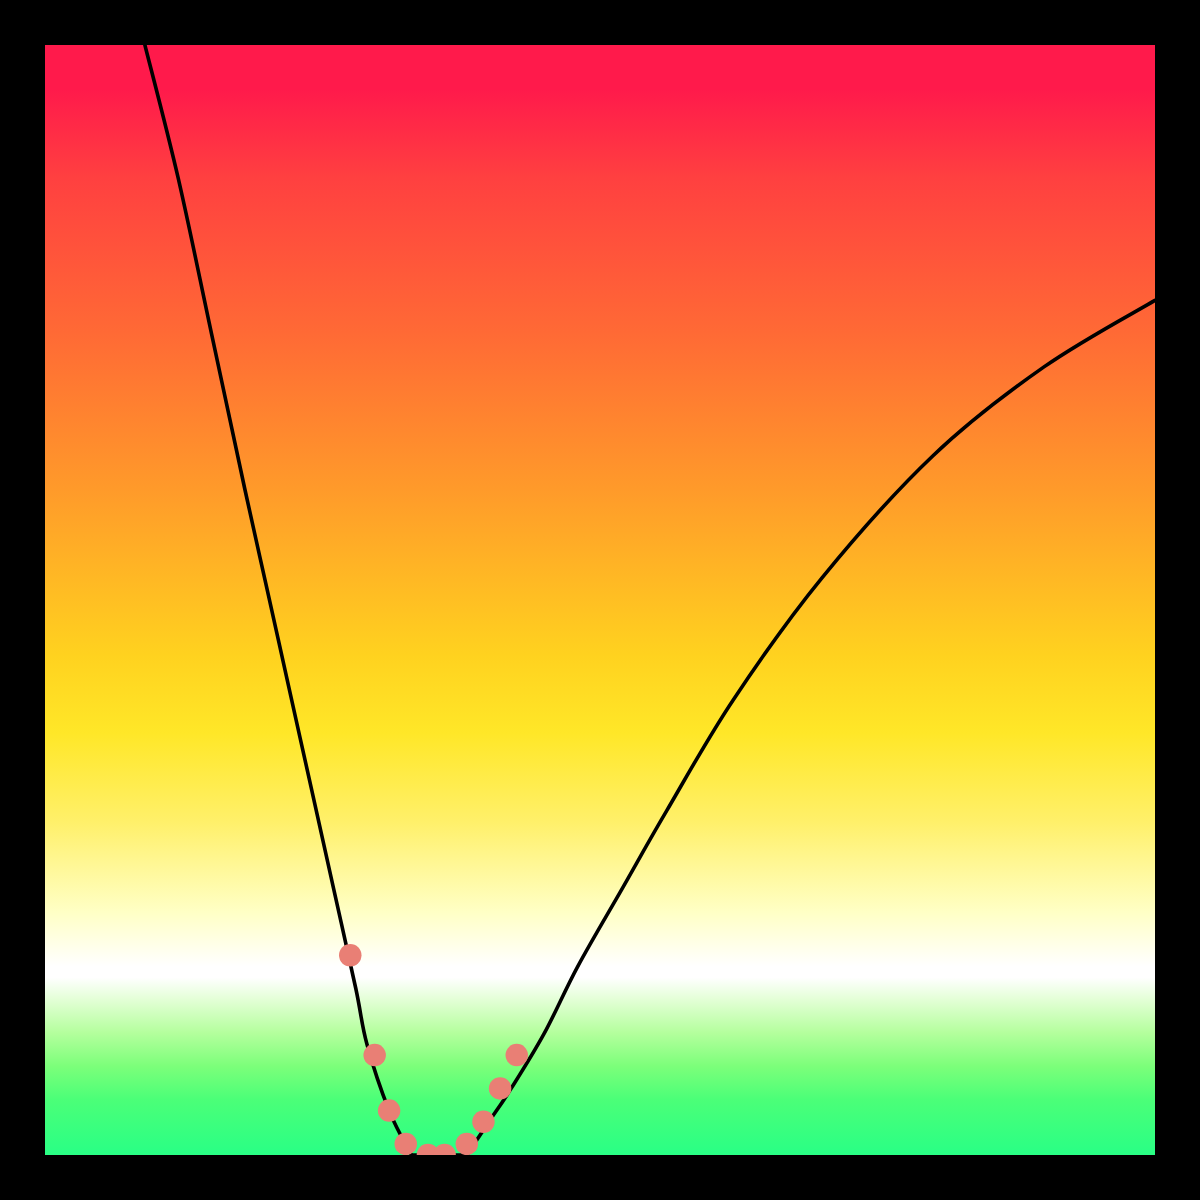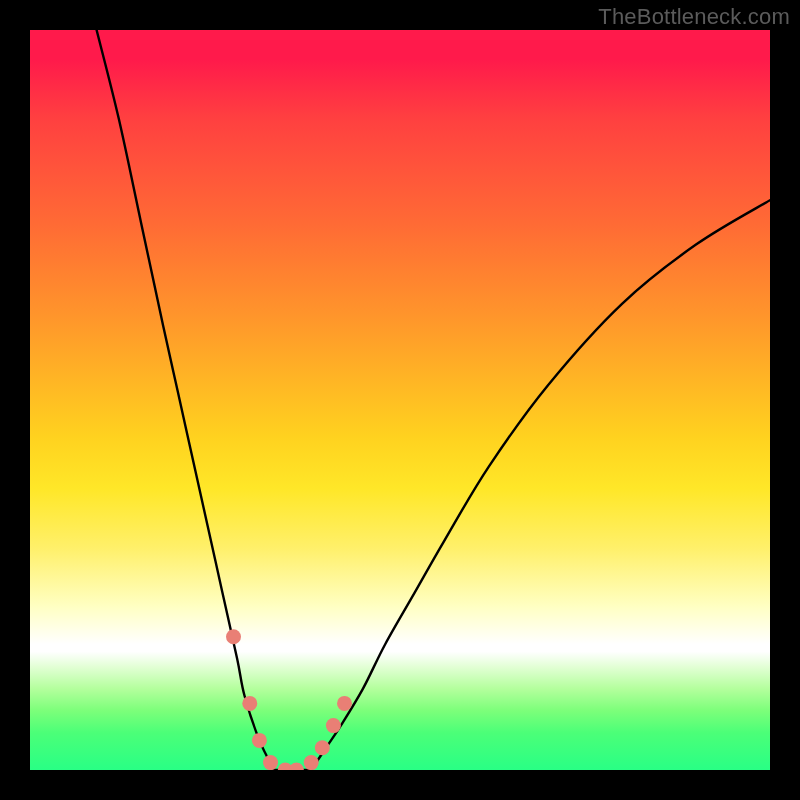--- a/index.html
+++ b/index.html
@@ -66,21 +66,20 @@
     stroke-linecap: round;
   }
   .dot {
     fill: #e97f75;
   }
 </style>
 </head>
 <body>
 
 <div class="stage">
-  <div class="watermark">TheBottleneck.com</div>
   <div class="plot-area">
     <svg class="curves" viewBox="0 0 740 740">
       <path id="left-curve" class="curve-path" d="M 66.60 0.00 C 70.30 14.80, 81.40 56.73, 88.80 88.80 C 96.20 120.87, 103.60 157.87, 111.00 192.40 C 118.40 226.93, 127.03 267.63, 133.20 296.00 C 139.37 324.37, 143.07 340.40, 148.00 362.60 C 152.93 384.80, 157.87 407.00, 162.80 429.20 C 167.73 451.40, 172.67 473.60, 177.60 495.80 C 182.53 518.00, 187.47 540.20, 192.40 562.40 C 197.33 584.60, 203.50 611.73, 207.20 629.00 C 210.90 646.27, 210.90 652.43, 214.60 666.00 C 218.30 679.57, 224.47 698.07, 229.40 710.40 C 234.33 722.73, 241.73 735.07, 244.20 740.00"></path>
       <path id="right-curve" class="curve-path" d="M 281.20 740.00 C 283.67 736.30, 291.07 725.20, 296.00 717.80 C 300.93 710.40, 304.63 705.47, 310.80 695.60 C 316.97 685.73, 325.60 672.17, 333.00 658.60 C 340.40 645.03, 346.57 630.23, 355.20 614.20 C 363.83 598.17, 374.93 579.67, 384.80 562.40 C 394.67 545.13, 402.07 531.57, 414.40 510.60 C 426.73 489.63, 441.53 462.50, 458.80 436.60 C 476.07 410.70, 495.80 382.33, 518.00 355.20 C 540.20 328.07, 567.33 297.23, 592.00 273.80 C 616.67 250.37, 641.33 231.87, 666.00 214.60 C 690.67 197.33, 727.67 177.60, 740.00 170.20"></path>
       <path id="valley-floor" class="curve-path" d="M 244.20 740.00 C 245.43 740.00, 249.13 740.00, 251.60 740.00 C 254.07 740.00, 256.53 740.00, 259.00 740.00 C 261.47 740.00, 263.93 740.00, 266.40 740.00 C 268.87 740.00, 271.33 740.00, 273.80 740.00 C 276.27 740.00, 279.97 740.00, 281.20 740.00"></path>
       <g id="markers">
           <circle cx="203.50" cy="606.80" r="7.5" class="dot"></circle>
           <circle cx="219.78" cy="673.40" r="7.5" class="dot"></circle>
           <circle cx="229.40" cy="710.40" r="7.5" class="dot"></circle>
           <circle cx="240.50" cy="732.60" r="7.5" class="dot"></circle>

